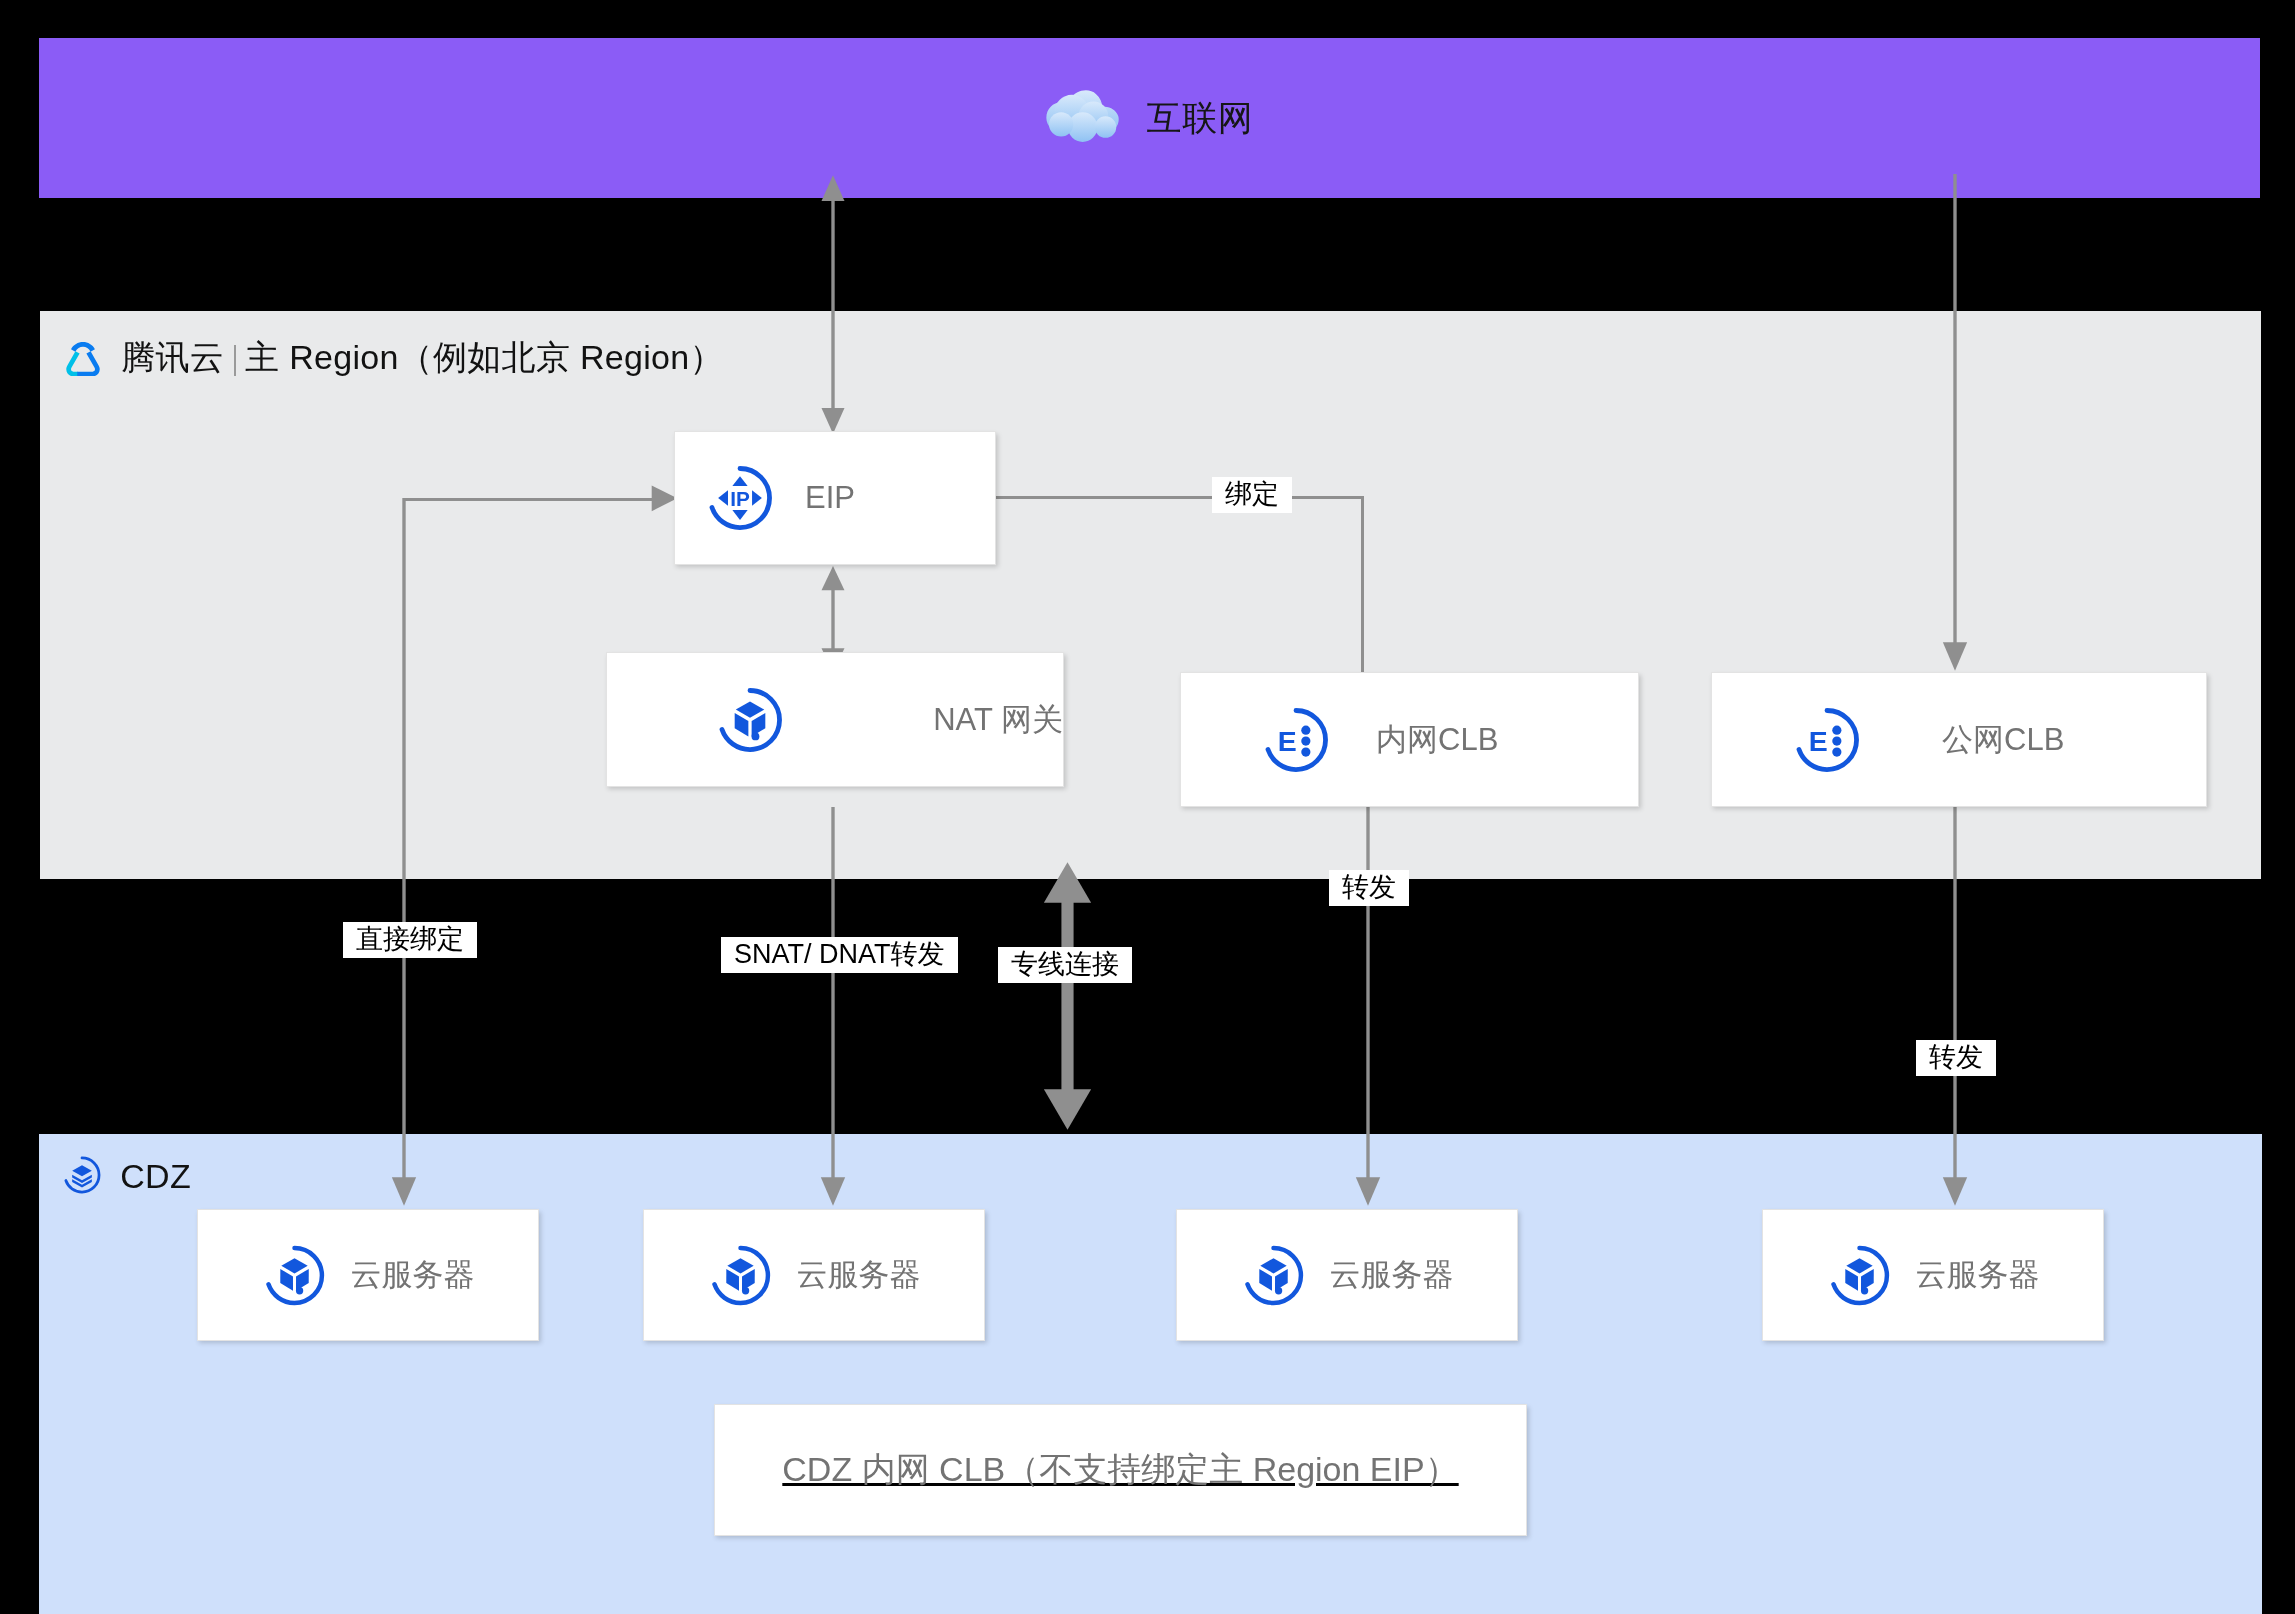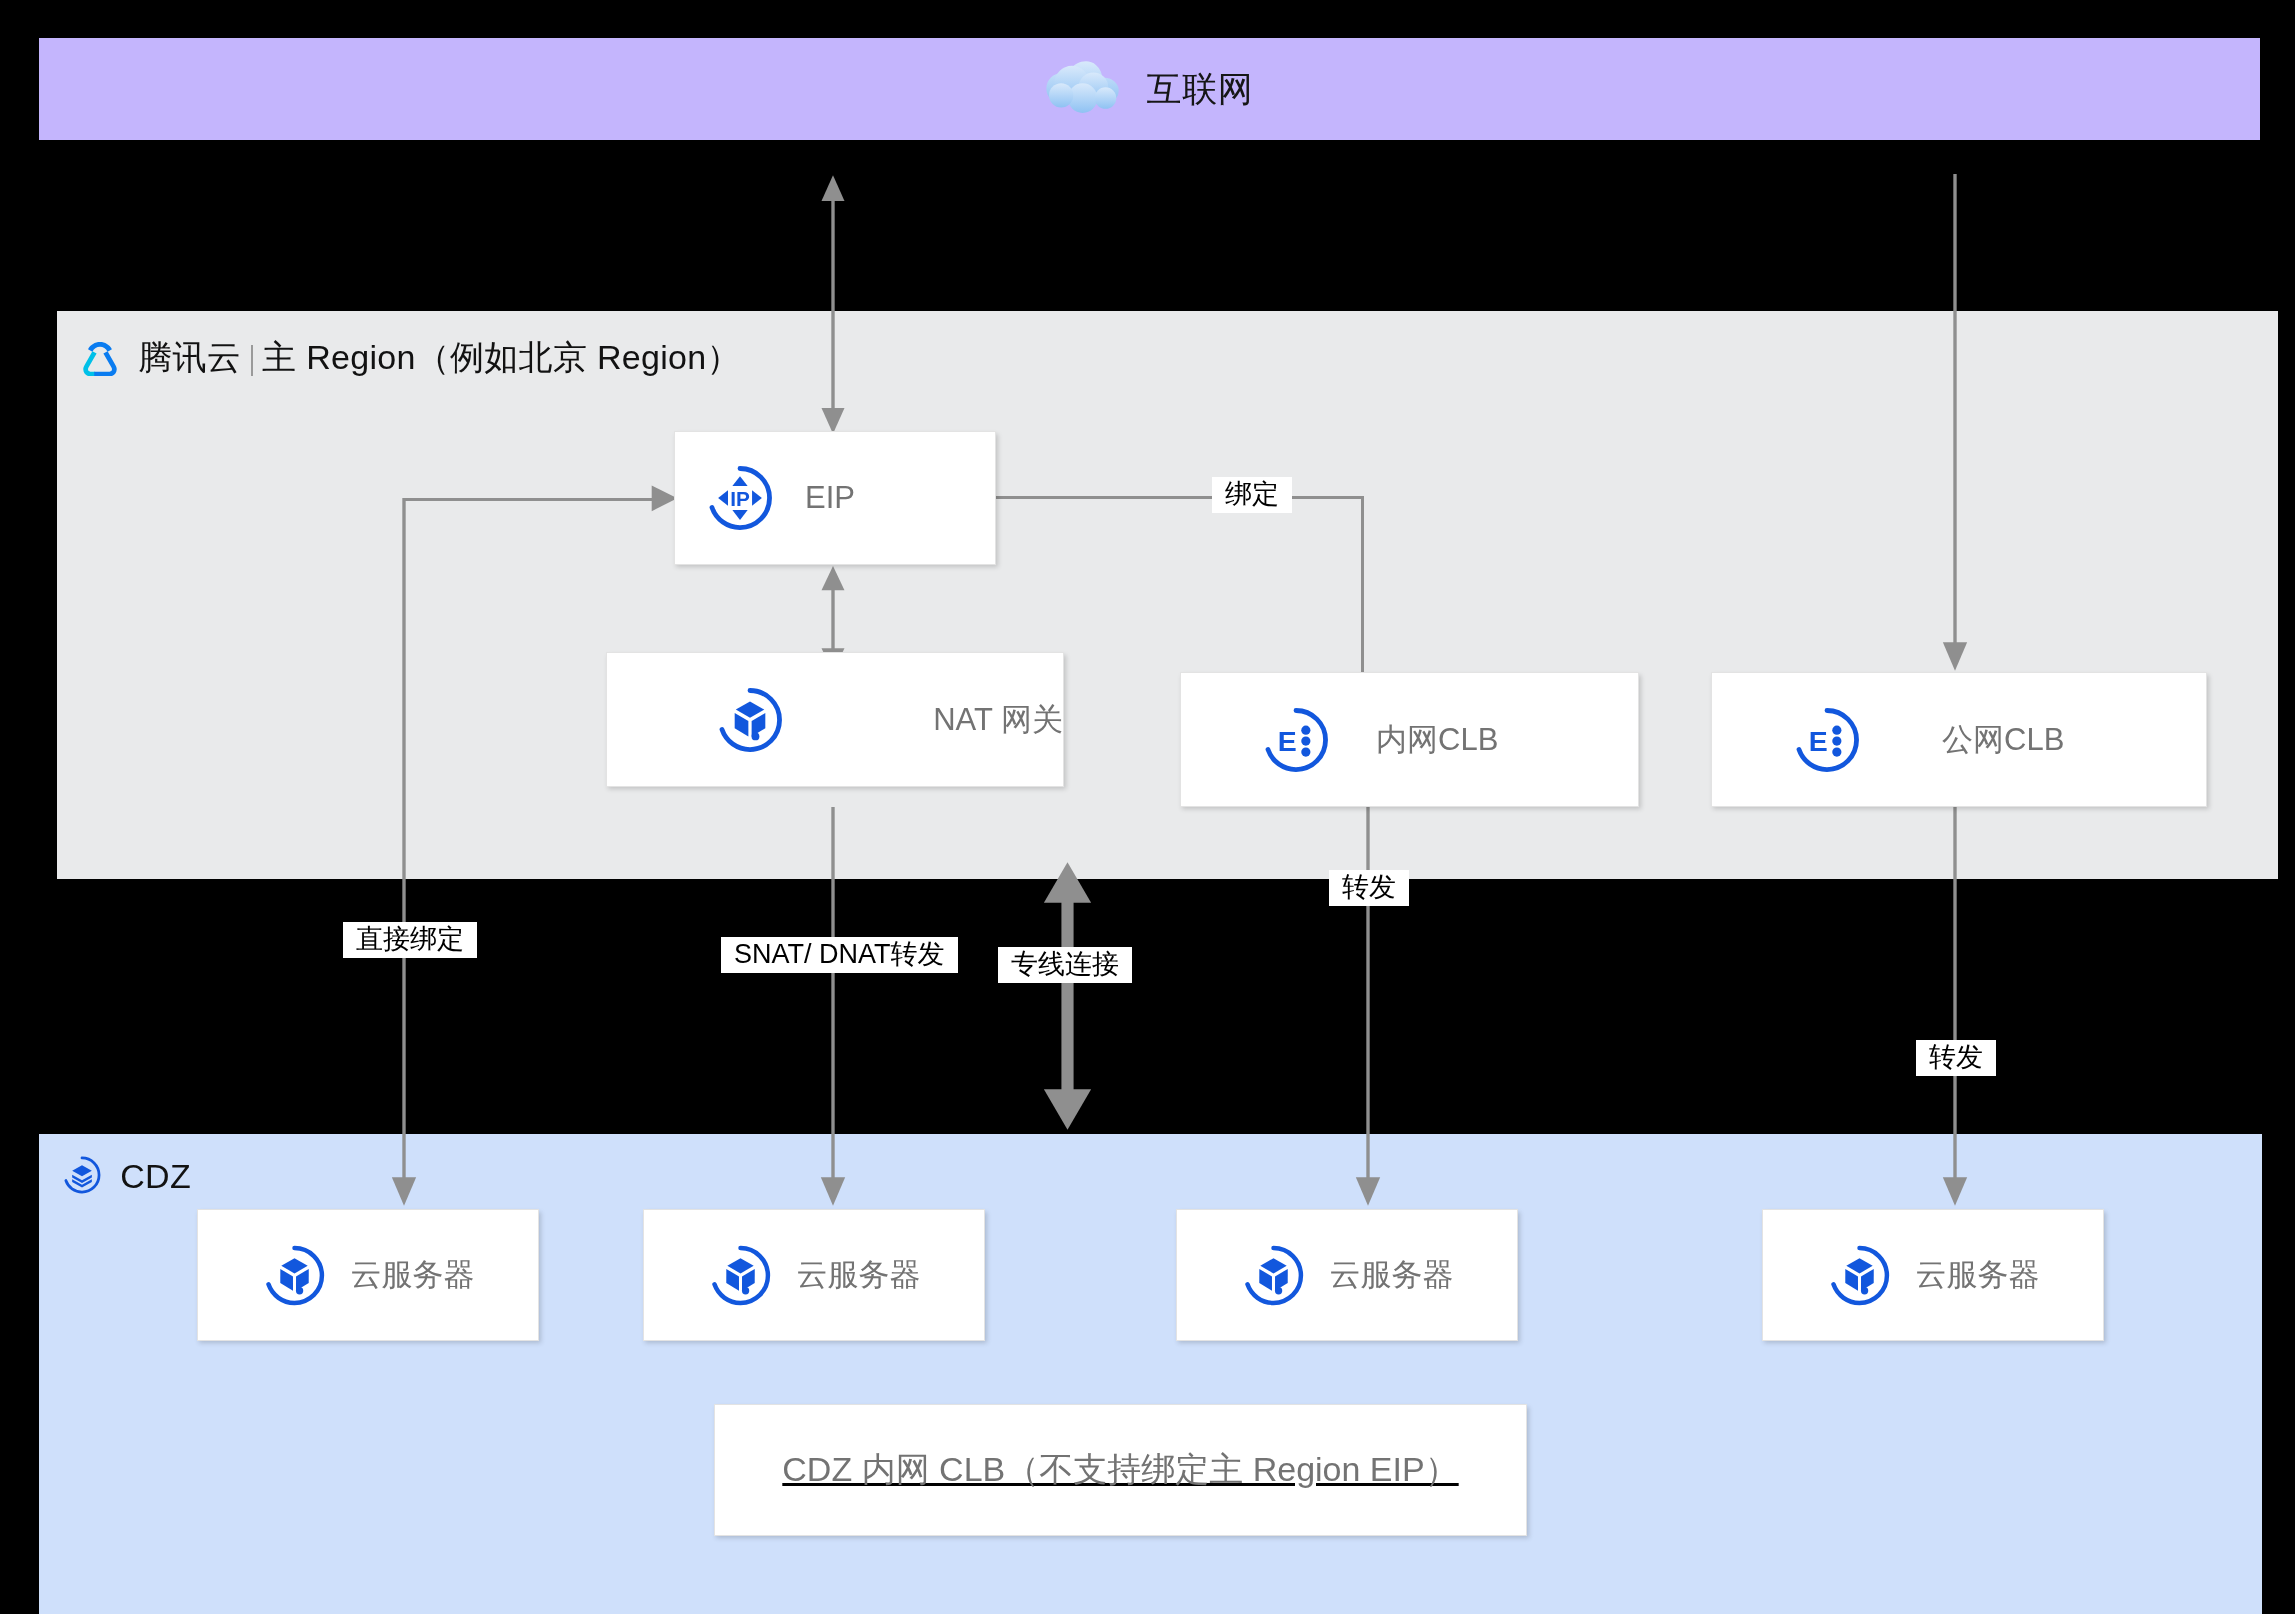--- a/index.html
+++ b/index.html
@@ -1,22 +1,22 @@
 <!DOCTYPE html>
 <html style="font-size:10.8px"><head>
 <meta charset="utf-8">
 <style>
   html,body{margin:0;padding:0;background:#000;}
   body{width:2295px;height:1615px;position:relative;font-family:"Liberation Sans","DejaVu Sans",sans-serif;overflow:hidden;}
   .stage{position:absolute;left:0;top:0;width:2295px;height:1615px;background:#000;}
 
   
   .zone{position:absolute;box-sizing:border-box;}
-  #internet-zone{left:39px;top:38px;width:2221px;height:102px;background:#c4b5fd;box-shadow:1.4px 2px 3.4px rgba(0,0,0,.18);}
-  #region-zone{left:57px;top:311px;width:2221px;height:568px;background:#e9eaeb;}
+  #internet-zone{left:39px;top:38px;width:2221px;height:160px;background:#8b5cf6;box-shadow:1.4px 2px 3.4px rgba(0,0,0,.18);}
+  #region-zone{left:40px;top:311px;width:2221px;height:568px;background:#e9eaeb;}
   #cdz-zone{left:39px;top:1134px;width:2223px;height:580px;background:#cfe0fb;}
 
   
   .internet-inner{position:absolute;left:0;top:0;width:100%;height:100%;display:flex;align-items:center;justify-content:center;gap:23px;}
   .internet-label{font-size:35px;color:#161616;letter-spacing:0.7px;}
 
   
   .zone-head{position:absolute;display:flex;align-items:center;gap:17.6px;}
   #region-head{left:21.6px;top:24px;}
   #cdz-head{left:21.6px;top:20px;}

